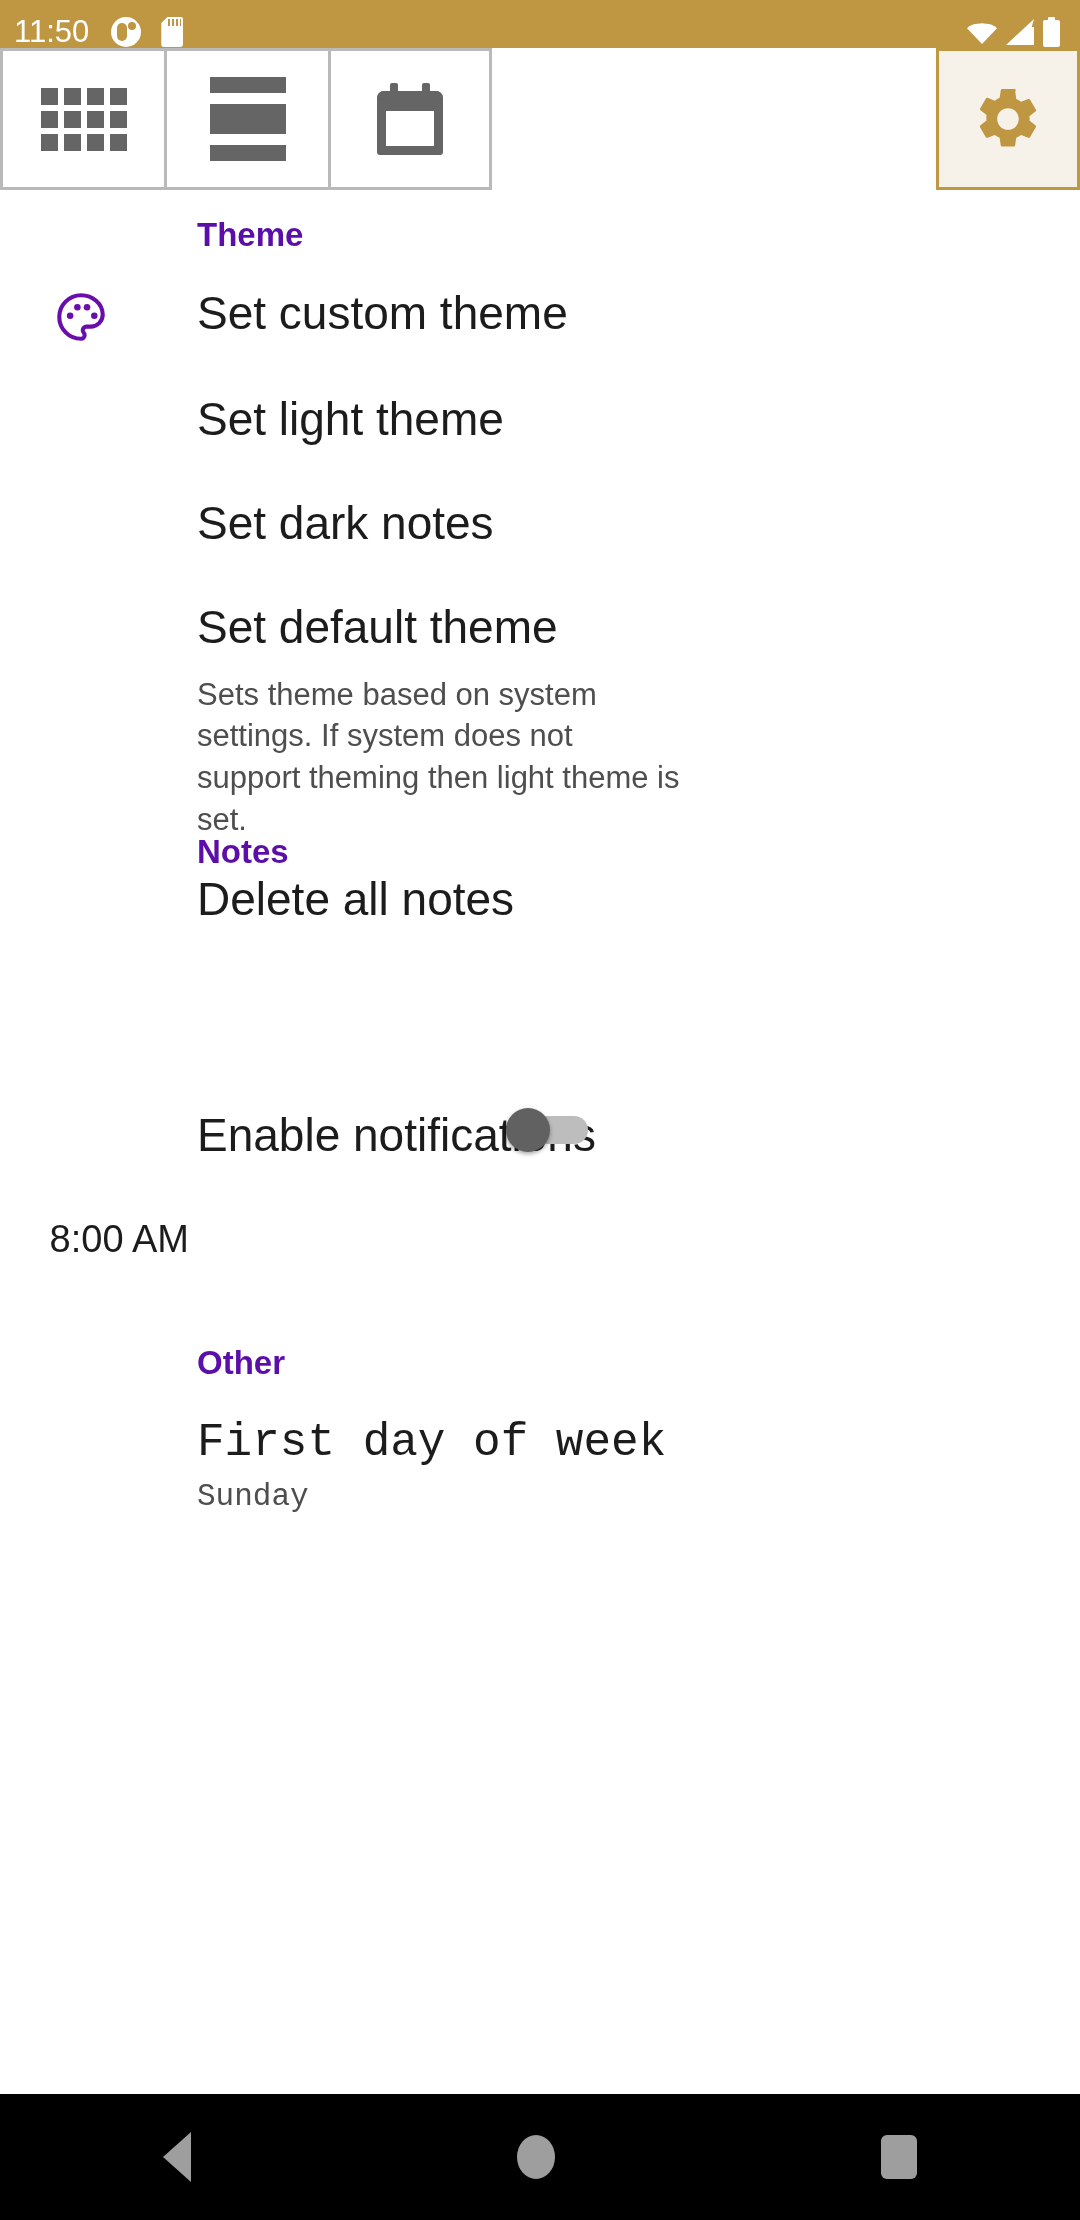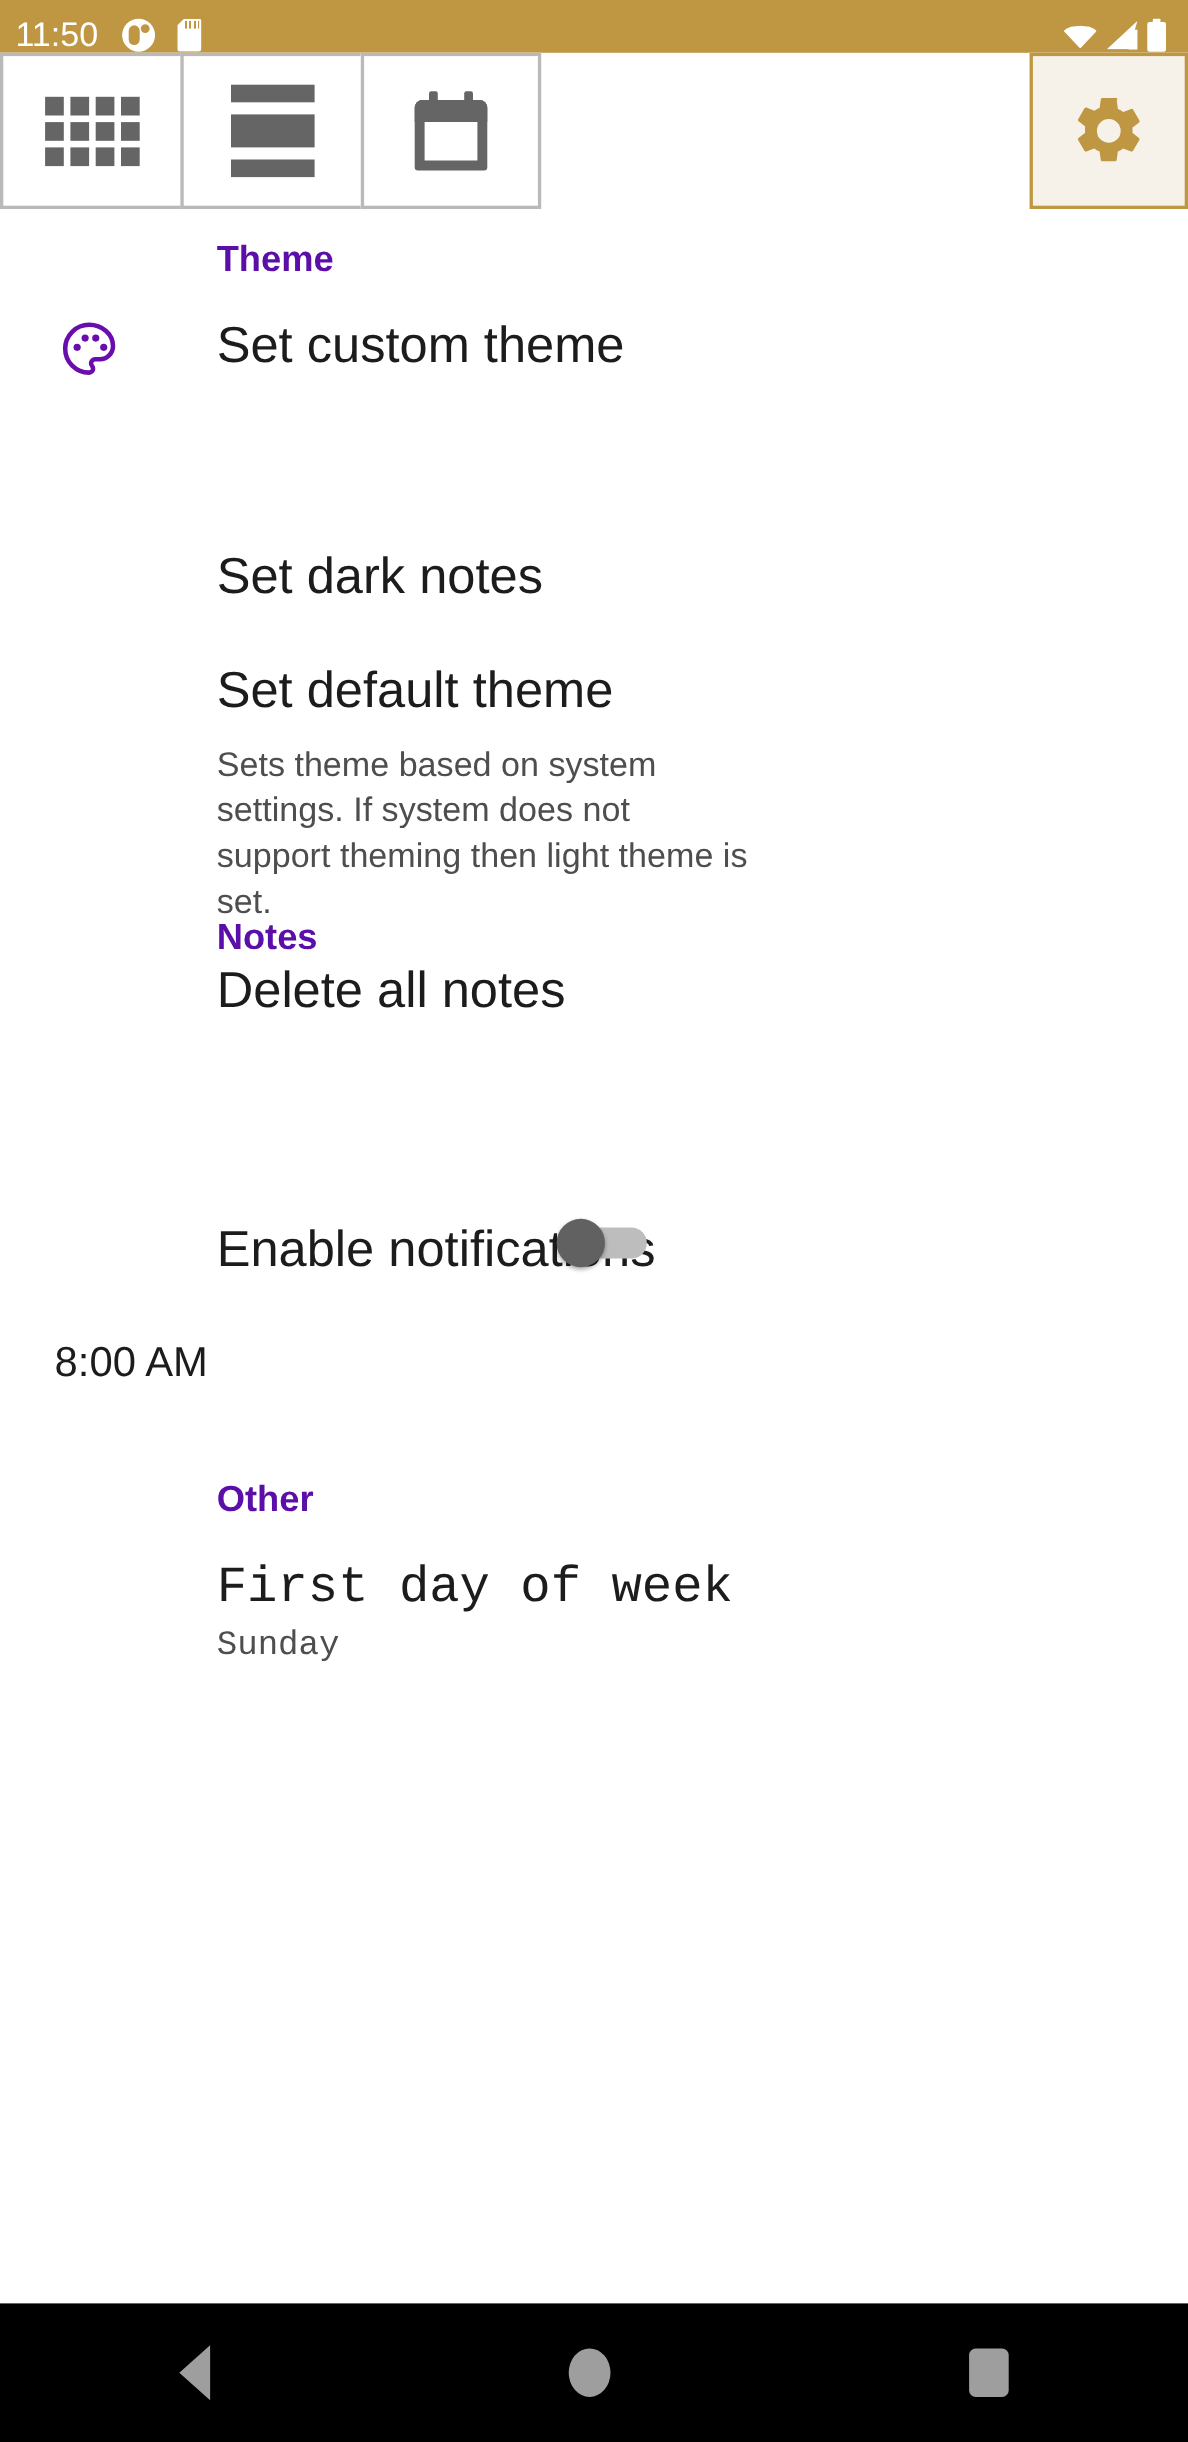--- a/index.html
+++ b/index.html
@@ -257,20 +257,23 @@
           <path fill="none" stroke="#6a0dad" stroke-width="1.7" d="M12 3a9 9 0 0 0 0 18c.83 0 1.5-.67 1.5-1.5 0-.39-.15-.74-.39-1.01-.23-.26-.38-.61-.38-.99 0-.83.67-1.5 1.5-1.5H16a5 5 0 0 0 5-5c0-4.42-4.03-8-9-8z"></path>
           <circle cx="7.5" cy="11.5" r="1.35" fill="#6a0dad"></circle>
           <circle cx="10.5" cy="8" r="1.35" fill="#6a0dad"></circle>
           <circle cx="14.5" cy="8" r="1.35" fill="#6a0dad"></circle>
           <circle cx="17.5" cy="11.5" r="1.35" fill="#6a0dad"></circle>
         </svg>
       </span>
       <div class="row-title">Set custom theme</div>
     </div>
 
+    <div class="row" style="position:absolute; top:204px;">
+      <div class="row-title">Set light theme</div>
+    </div>
 
     <div class="row" style="position:absolute; top:308px;">
       <div class="row-title">Set dark notes</div>
     </div>
 
     <div class="row" style="position:absolute; top:412px; padding-right:345px;">
       <div class="row-title">Set default theme</div>
       <div class="row-sub" style="margin-top:20px;">Sets theme based on system settings. If system does not support theming then light theme is set.</div>
     </div>
 

